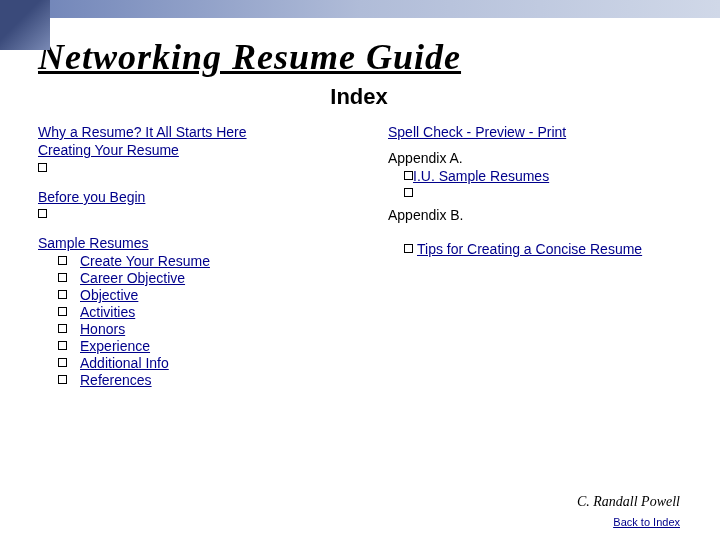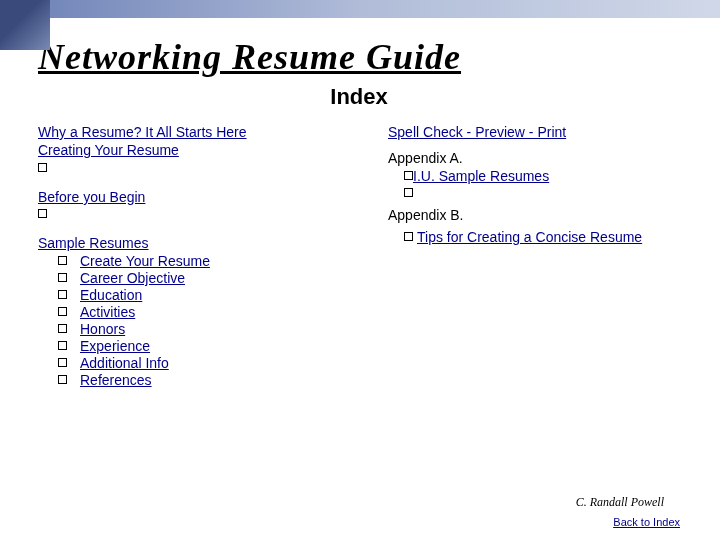--- a/index.html
+++ b/index.html
@@ -160,40 +160,40 @@
       margin-top: 6px;
     }
 
     .appendix-b .section-line {
       margin-bottom: 2px;
     }
 
     .appendix-b-list {
       list-style: none;
       padding-left: 16px;
-      margin-top: 6px;
+      margin-top: 18px;
     }
 
     .appendix-b-list li {
       font-size: 14px;
       font-family: Arial, sans-serif;
       color: #000000;
       margin-bottom: 1px;
       display: flex;
       align-items: flex-start;
       gap: 4px;
     }
 
     .footer-right {
       position: absolute;
       bottom: 30px;
-      right: 56px;
+      right: 40px;
       font-family: 'Times New Roman', Times, serif;
       font-style: italic;
-      font-size: 12px;
+      font-size: 14px;
       color: #000000;
     }
 
     .back-to-index {
       position: absolute;
       bottom: 12px;
       right: 40px;
       font-size: 11px;
       color: #00008B;
       text-decoration: underline;
@@ -235,21 +235,21 @@
         <li>
           <span class="open-square"></span>
           <a class="item-link" href="#">Create Your Resume</a>
         </li>
         <li>
           <span class="open-square"></span>
           <a class="item-link" href="#">Career Objective</a>
         </li>
         <li>
           <span class="open-square"></span>
-          <a class="item-link" href="#">Education</a>
+          <a class="item-link" href="#">Objective</a>
         </li>
         <li>
           <span class="open-square"></span>
           <a class="item-link" href="#">Activities</a>
         </li>
         <li>
           <span class="open-square"></span>
           <a class="item-link" href="#">Honors</a>
         </li>
         <li>

